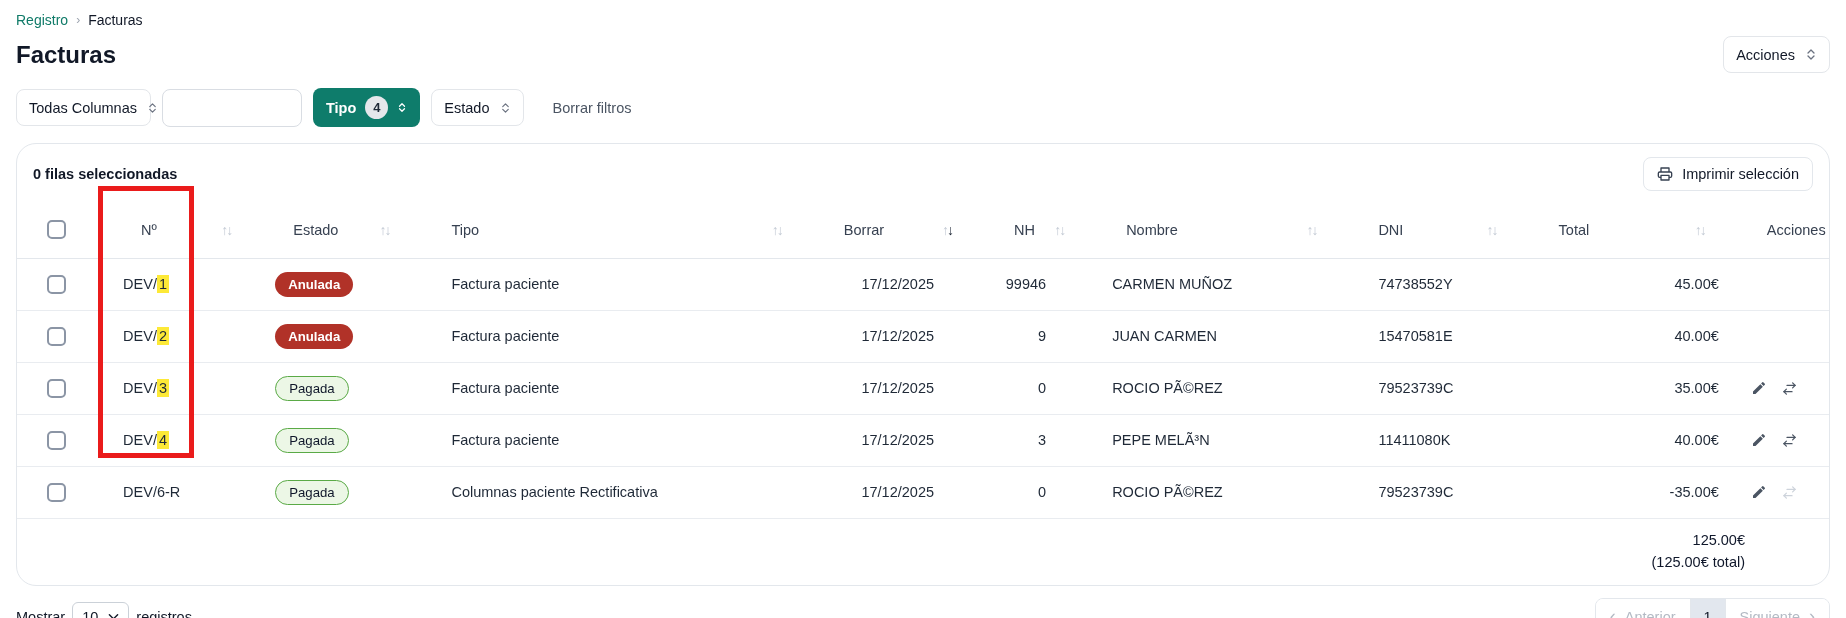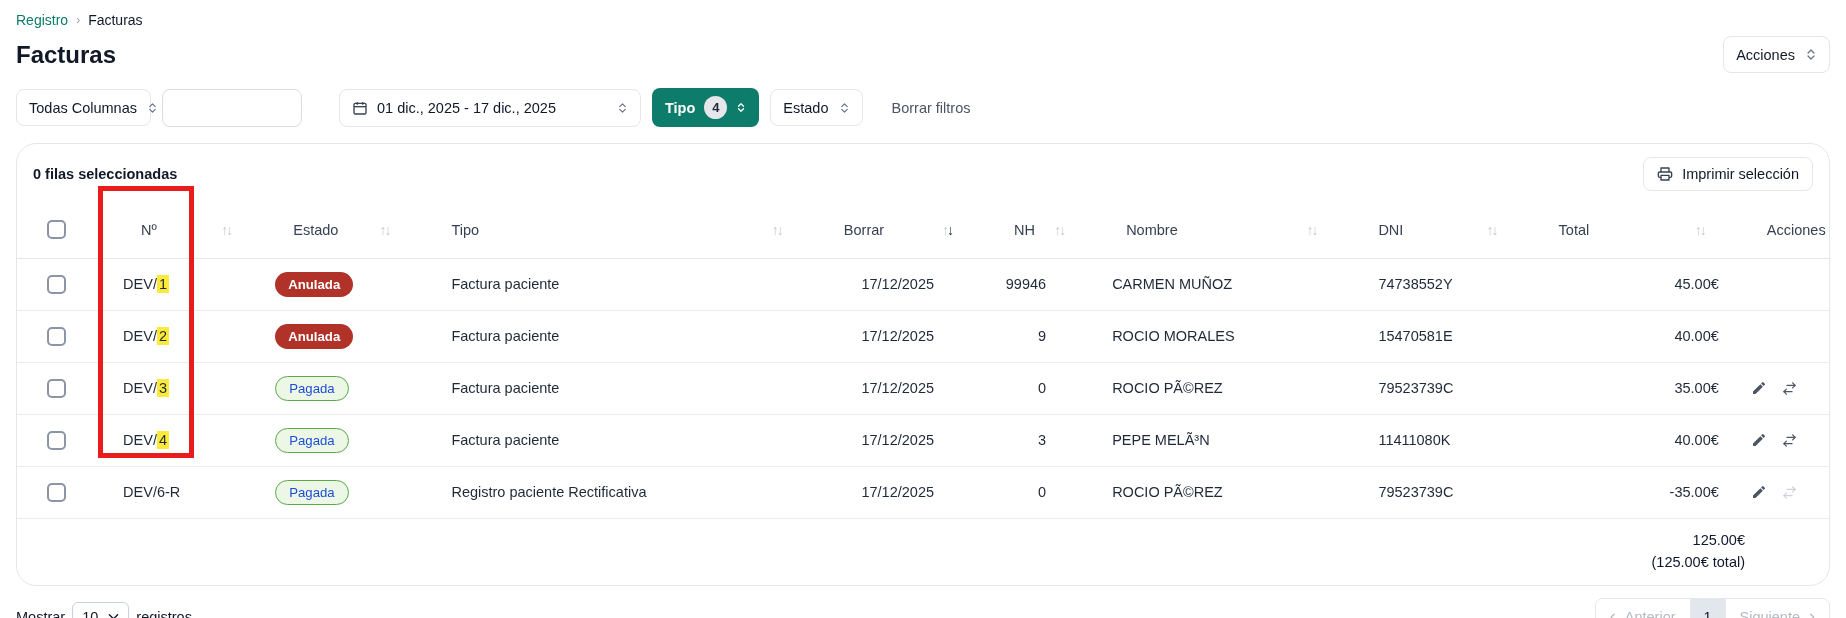--- a/index.html
+++ b/index.html
@@ -62,21 +62,21 @@
   .c-check, .th-check { text-align:center; }
   .row-check { appearance:none; -webkit-appearance:none; width:19px; height:19px; border:2px solid #8b95a5;
     border-radius:5px; background:#fff; cursor:pointer; vertical-align:middle; }
   .c-num { padding-left:28px; }
   .hl { background:#fde937; padding:1px 2px; }
   .hl:empty { display:none; }
   .c-estado { padding-left:28px; }
   .badge { display:inline-flex; align-items:center; justify-content:center; height:25px; padding:0 13px;
     border-radius:13px; font-size:13.2px; }
   .badge-anulada { background:#b13228; color:#ffffff; font-weight:600; }
-  .badge-pagada { background:#ecf7e6; color:#1d4ed8; border:1.5px solid #5aaa46; }
+  .badge-pagada { background:#ecf7e6; color:#0f172a; border:1.5px solid #5aaa46; }
   .c-tipo { padding-left:46px; }
   .c-fecha { text-align:right; padding-right:34px; }
   .c-nh { text-align:right; padding-right:34px; }
   .c-nombre { padding-left:32px; }
   .c-dni { padding-left:46px; }
   .c-total { text-align:right; padding-right:2px; }
   .c-acciones .acts { display:flex; justify-content:center; align-items:center; gap:14px; }
   .act-btn { cursor:pointer; display:inline-flex; }
   .act-swap.disabled svg path { stroke:#cdd3db; }
   .totals-cell { text-align:right; padding:10px 84px 12px 0; border-bottom:none; height:auto; color:#0f172a; line-height:1.55; }
@@ -120,38 +120,20 @@
   <div class="select-box" style="width:135px; justify-content:space-between;">
     <span>Todas Columnas</span>
     <span class="caret-ud">
       <svg width="11" height="14" viewBox="0 0 24 28" fill="none" stroke="currentColor" stroke-width="2.6" stroke-linecap="round" stroke-linejoin="round">
           <path d="M6 11l6-6 6 6"></path>
           <path d="M6 17l6 6 6-6"></path>
         </svg>
     </span>
   </div>
   <input class="search-input" value="" style="">
-  <div class="select-box date-box">
-    <span class="date-left">
-      <span style="display:flex;">
-        <svg width="16" height="16" viewBox="0 0 24 24" fill="none" stroke="#374151" stroke-width="2" stroke-linejoin="round">
-            <rect x="3" y="5" width="18" height="16" rx="2"></rect>
-            <path d="M3 10h18"></path>
-            <path d="M8 3v4M16 3v4"></path>
-          </svg>
-      </span>
-      <span>01 dic., 2025 - 17 dic., 2025</span>
-    </span>
-    <span class="caret-ud">
-      <svg width="11" height="14" viewBox="0 0 24 28" fill="none" stroke="currentColor" stroke-width="2.6" stroke-linecap="round" stroke-linejoin="round">
-          <path d="M6 11l6-6 6 6"></path>
-          <path d="M6 17l6 6 6-6"></path>
-        </svg>
-    </span>
-  </div>
   <button class="btn-teal">
     <span>Tipo</span>
     <span class="count-badge">4</span>
     <span class="caret-ud">
       <svg width="10" height="13" viewBox="0 0 24 28" fill="none" stroke="currentColor" stroke-width="3" stroke-linecap="round" stroke-linejoin="round">
           <path d="M6 11l6-6 6 6"></path>
           <path d="M6 17l6 6 6-6"></path>
         </svg>
     </span>
   </button>
@@ -289,21 +271,21 @@
             <div class="acts"></div>
           </td>
       </tr>
       <tr>
         <td class="c-check"><input type="checkbox" class="row-check" style=""></td>
         <td class="c-num"><span>DEV/</span><span class="hl">2</span></td>
         <td class="c-estado"><span class="badge badge-anulada">Anulada</span></td>
         <td class="c-tipo">Factura paciente</td>
         <td class="c-fecha">17/12/2025</td>
         <td class="c-nh">9</td>
-        <td class="c-nombre">ROCIO MORALES</td>
+        <td class="c-nombre">JUAN CARMEN</td>
         <td class="c-dni">15470581E</td>
         <td class="c-total">40.00€</td>
         <td class="c-acciones">
             <div class="acts"></div>
           </td>
       </tr>
       <tr>
         <td class="c-check"><input type="checkbox" class="row-check" style=""></td>
         <td class="c-num"><span>DEV/</span><span class="hl">3</span></td>
         <td class="c-estado"><span class="badge badge-pagada">Pagada</span></td>
@@ -356,21 +338,21 @@
                   <path d="M3 17h13"></path>
                 </svg>
               </span>
         </div>
           </td>
       </tr>
       <tr>
         <td class="c-check"><input type="checkbox" class="row-check" style=""></td>
         <td class="c-num"><span>DEV/6-R</span></td>
         <td class="c-estado"><span class="badge badge-pagada">Pagada</span></td>
-        <td class="c-tipo">Registro paciente Rectificativa</td>
+        <td class="c-tipo">Columnas paciente Rectificativa</td>
         <td class="c-fecha">17/12/2025</td>
         <td class="c-nh">0</td>
         <td class="c-nombre">ROCIO PÃ©REZ</td>
         <td class="c-dni">79523739C</td>
         <td class="c-total">-35.00€</td>
         <td class="c-acciones">
             <div class="acts">
           <span class="act-btn">
                 <svg width="16" height="16" viewBox="0 0 24 24" fill="#4b5563">
                   <path d="M3 17.25V21h3.75L17.81 9.94l-3.75-3.75L3 17.25zM20.71 7.04a1 1 0 0 0 0-1.41l-2.34-2.34a1 1 0 0 0-1.41 0l-1.83 1.83 3.75 3.75 1.83-1.83z"></path>

